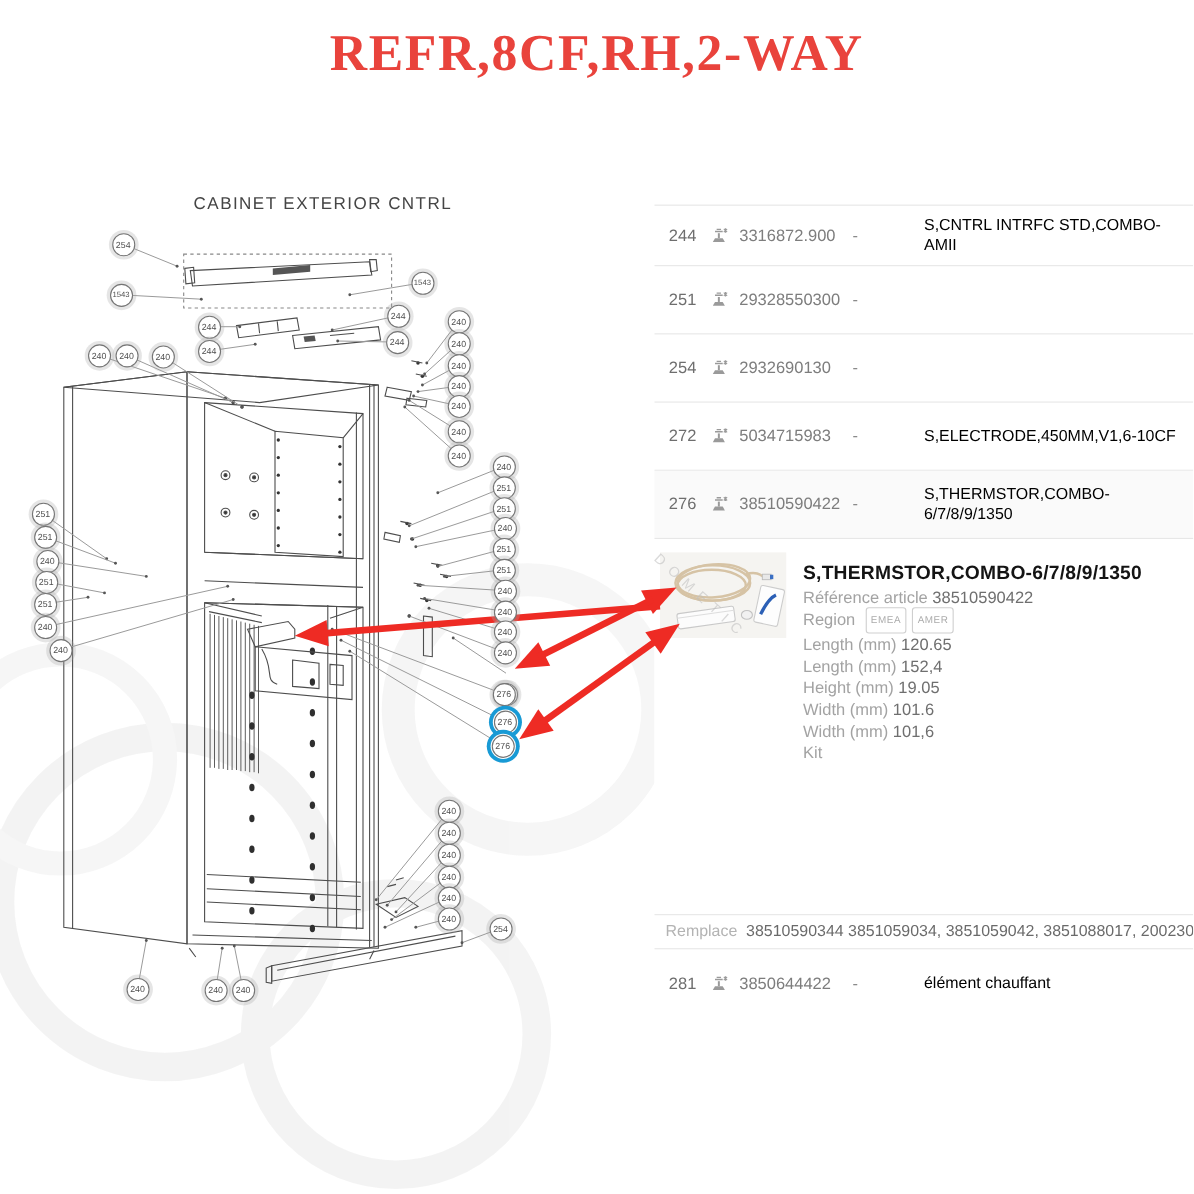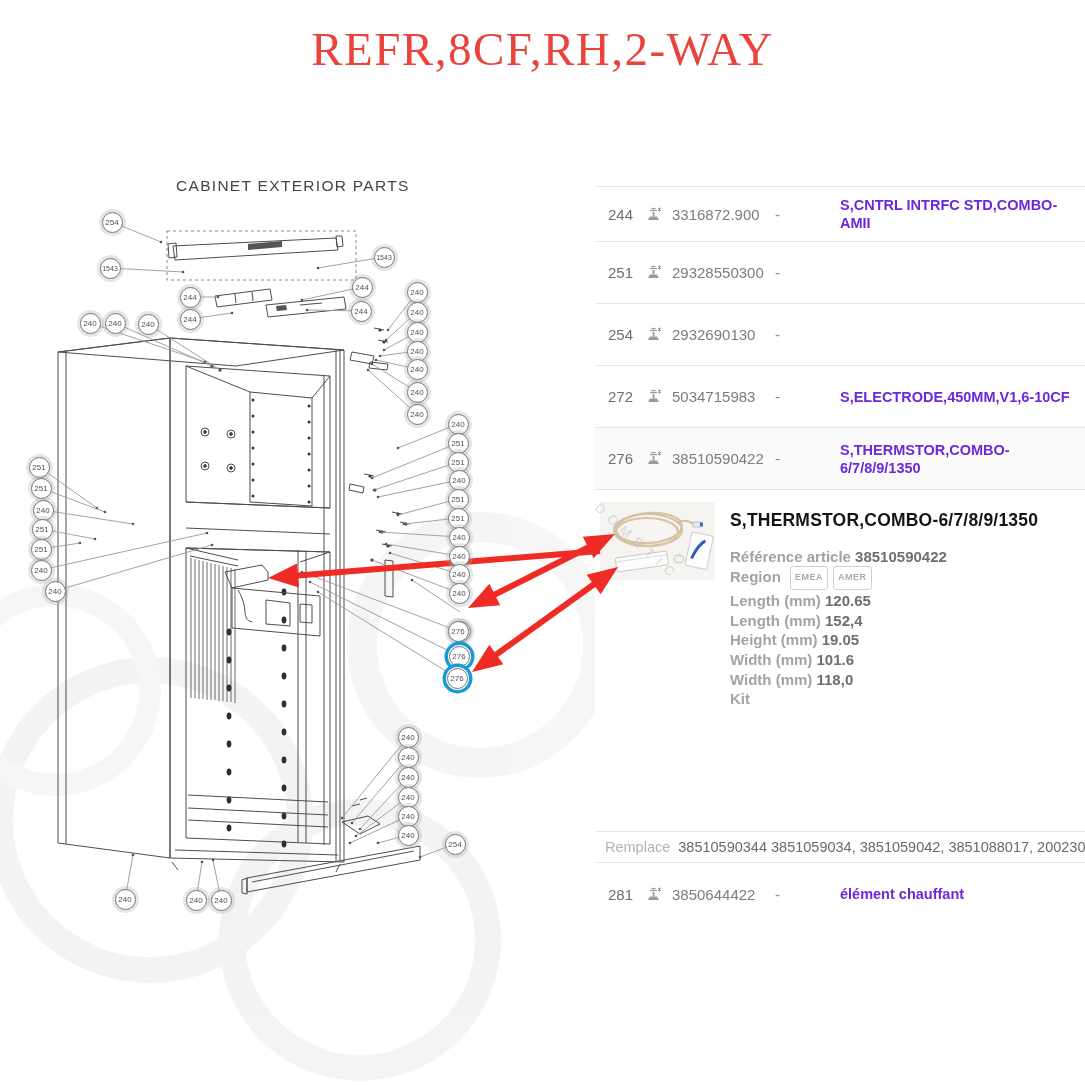--- a/index.html
+++ b/index.html
@@ -1,19 +1,19 @@
 <!DOCTYPE html>
 <html><head>
 <meta charset="utf-8">
 <style>
   html,body{margin:0;padding:0;background:#fff;}
   .page{position:relative;width:1085px;height:1085px;background:#fff;overflow:hidden;
         font-family:"Liberation Sans",sans-serif;}
   .title{position:absolute;top:22px;left:0;width:100%;margin:0;text-align:center;
-         font-family:"Liberation Serif",serif;font-weight:normal;font-size:47px;
+         font-family:"Liberation Serif",serif;font-weight:bold;font-size:47px;
          letter-spacing:1.5px;color:#e9433c;}
   
   .diagram{position:absolute;left:0;top:0;width:595px;height:1085px;}
   .dheading{position:absolute;left:176px;top:177px;font-size:15.5px;letter-spacing:1.3px;
             color:#454545;font-weight:500;white-space:nowrap;}
   #art-svg{position:absolute;left:0;top:0;z-index:1;}
   #callout-layer{position:absolute;left:0;top:0;width:595px;height:1085px;z-index:40;}
   .callout{position:absolute;width:21px;height:21px;border-radius:50%;
            border:1px solid #757575;background:#fff;color:#4f4f4f;
            display:flex;align-items:center;justify-content:center;
@@ -26,46 +26,46 @@
          border-top:1px solid #e6e6e6;background:#fff;}
   .prow{display:flex;align-items:center;height:62px;border-bottom:1px solid #e7e7e7;
         padding-left:13px;box-sizing:border-box;color:#6e6e6e;font-size:15px;cursor:pointer;}
   .prow.first{height:55px;}
   .prow.last{border-bottom:none;}
   .prow.sel{background:#fafafa;}
   .c-pos{width:37px;flex:none;}
   .c-icon{width:27px;flex:none;display:flex;align-items:center;}
   .c-part{width:103px;flex:none;color:#7d7d7d;}
   .c-qty{width:65px;flex:none;color:#8a8a8a;}
-  .c-desc{flex:1;min-width:0;color:#6d28d9;font-size:14.5px;line-height:18px;padding-right:4px;font-weight:bold;}
+  .c-desc{flex:1;min-width:0;color:#000000;font-size:14.5px;line-height:18px;padding-right:4px;}
   .detail{position:relative;height:341px;}
   .photo{position:absolute;left:5px;top:12px;width:115px;height:78px;overflow:visible;cursor:pointer;}
   .wm{position:absolute;left:2px;top:-2px;transform:rotate(42deg);transform-origin:0 0;
       font-size:13px;letter-spacing:7px;color:#bdbdbd;opacity:.55;pointer-events:none;}
   .dtitle{position:absolute;left:135px;top:20px;width:352px;font-size:17.5px;font-weight:800;
           color:#141414;letter-spacing:.2px;}
-  #fields{position:absolute;left:135px;top:57px;width:352px;font-size:15px;line-height:19.6px;font-weight:bold;}
+  #fields{position:absolute;left:135px;top:44px;width:352px;font-size:15px;line-height:19.6px;}
   .f-label{color:#a3a3a3;}
   .f-value{color:#6f6f6f;}
   .badge{display:inline-block;border:1px solid #cfcfcf;border-radius:3px;font-size:9px;
          padding:1px 4px;color:#ababab;letter-spacing:.5px;margin-left:5px;position:relative;top:-1.5px;}
   .replaces{display:flex;align-items:center;height:30px;border-top:1px solid #e7e7e7;
             border-bottom:1px solid #e7e7e7;white-space:nowrap;overflow:hidden;font-size:14.5px;}
   .rlabel{color:#b3b3b3;margin:0 8px 0 10px;flex:none;}
   .rvals{color:#6a6a6a;}
 </style>
 </head>
 <body>
 
 <div class="page">
 
   <h1 class="title">REFR,8CF,RH,2-WAY</h1>
 
   <div class="diagram">
-    <div class="dheading">CABINET EXTERIOR PARTS</div>
+    <div class="dheading">CABINET EXTERIOR CNTRL</div>
 
     <svg id="art-svg" width="595" height="1085" viewBox="0 0 595 1085">
 
       <g fill="none" opacity="0.65">
         <circle cx="150" cy="820" r="150" stroke="#eeeeee" stroke-width="26"></circle>
         <circle cx="360" cy="940" r="128" stroke="#eeeeee" stroke-width="26"></circle>
         <circle cx="480" cy="645" r="118" stroke="#f1f1f1" stroke-width="30"></circle>
         <circle cx="55" cy="690" r="95" stroke="#f2f2f2" stroke-width="22"></circle>
       </g>
       <g stroke="#4d4d4d" stroke-width="1" fill="none">
@@ -566,21 +566,21 @@
         <span class="wm">DOMETIC</span>
       </div>
       <div class="dtitle">S,THERMSTOR,COMBO-6/7/8/9/1350</div>
       <div id="fields">
           <div class="f-line"><span class="f-label">Référence article </span><span class="f-value">38510590422</span></div>
           <div class="f-line"><span class="f-label">Region </span><span class="badge">EMEA</span><span class="badge">AMER</span></div>
           <div class="f-line"><span class="f-label">Length (mm) </span><span class="f-value">120.65</span></div>
           <div class="f-line"><span class="f-label">Length (mm) </span><span class="f-value">152,4</span></div>
           <div class="f-line"><span class="f-label">Height (mm) </span><span class="f-value">19.05</span></div>
           <div class="f-line"><span class="f-label">Width (mm) </span><span class="f-value">101.6</span></div>
-          <div class="f-line"><span class="f-label">Width (mm) </span><span class="f-value">118,0</span></div>
+          <div class="f-line"><span class="f-label">Width (mm) </span><span class="f-value">101,6</span></div>
           <div class="f-line"><span class="f-label">Kit </span></div>
         </div>
     </div>
 
     <div class="replaces">
       <span class="rlabel">Remplace</span>
       <span class="rvals">38510590344 3851059034, 3851059042, 3851088017, 2002301000</span>
     </div>
 
     <div id="rows-below">

